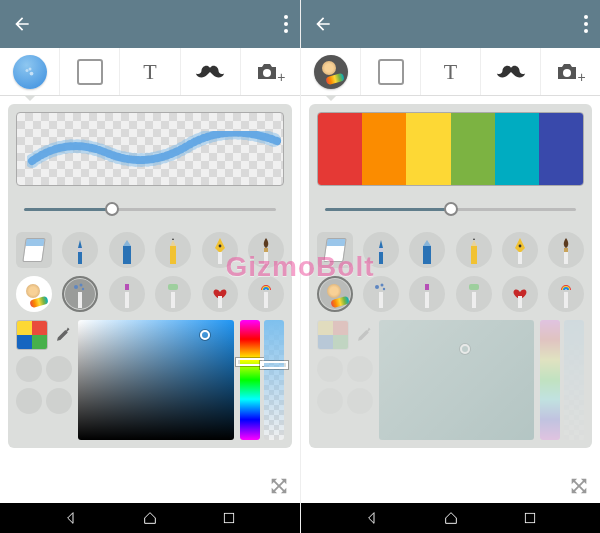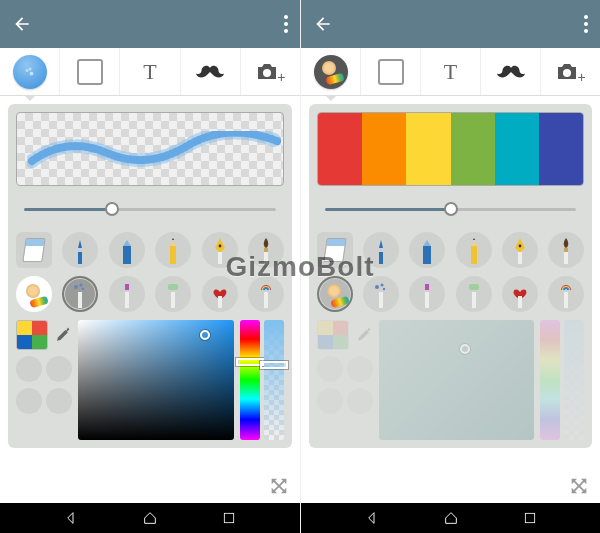--- a/index.html
+++ b/index.html
@@ -81,21 +81,21 @@
   
   .expand{ position:absolute; right:10px; bottom:36px; cursor:pointer; width:22px;height:22px; }
 
   
   .navbar{ position:absolute; bottom:0; left:0; width:300px; height:30px; background:#000; display:flex; align-items:center; justify-content:space-evenly;}
   .navbar span{ width:16px;height:16px; display:flex;align-items:center;justify-content:center; cursor:pointer;}
   .navbar svg{ stroke:#fff; fill:none; stroke-width:1.4;}
   .pane:nth-child(2) .navbar{ left:300px; }
 
   
-  .watermark{ position:absolute; left:50%; top:50%; transform:translate(-50%,-50%); color:#000000; font-size:28px; font-weight:600; letter-spacing:1px; opacity:.5; pointer-events:none; text-shadow:0 1px 0 #fff;}
+  .watermark{ position:absolute; left:50%; top:50%; transform:translate(-50%,-50%); color:#ec4899; font-size:28px; font-weight:600; letter-spacing:1px; opacity:.5; pointer-events:none; text-shadow:0 1px 0 #fff;}
 
   
   .rb1{background:#e53935;} .rb2{background:#fb8c00;} .rb3{background:#fdd835;}
   .rb4{background:#7cb342;} .rb5{background:#00acc1;} .rb6{background:#3949ab;}
 
   .finger-mini::before{content:"";position:absolute;width:14px;height:14px;border-radius:50%;background:radial-gradient(circle,#f8d196 40%,#caa06a 100%);left:8px;top:6px;}
   .finger-mini::after{content:"";position:absolute;width:18px;height:8px;background:linear-gradient(90deg,#e94b3c,#fb8c00,#fdd835,#7cb342,#00acc1);border-radius:4px;left:12px;top:20px;transform:rotate(-15deg);}
 
 </style>
 </head>

